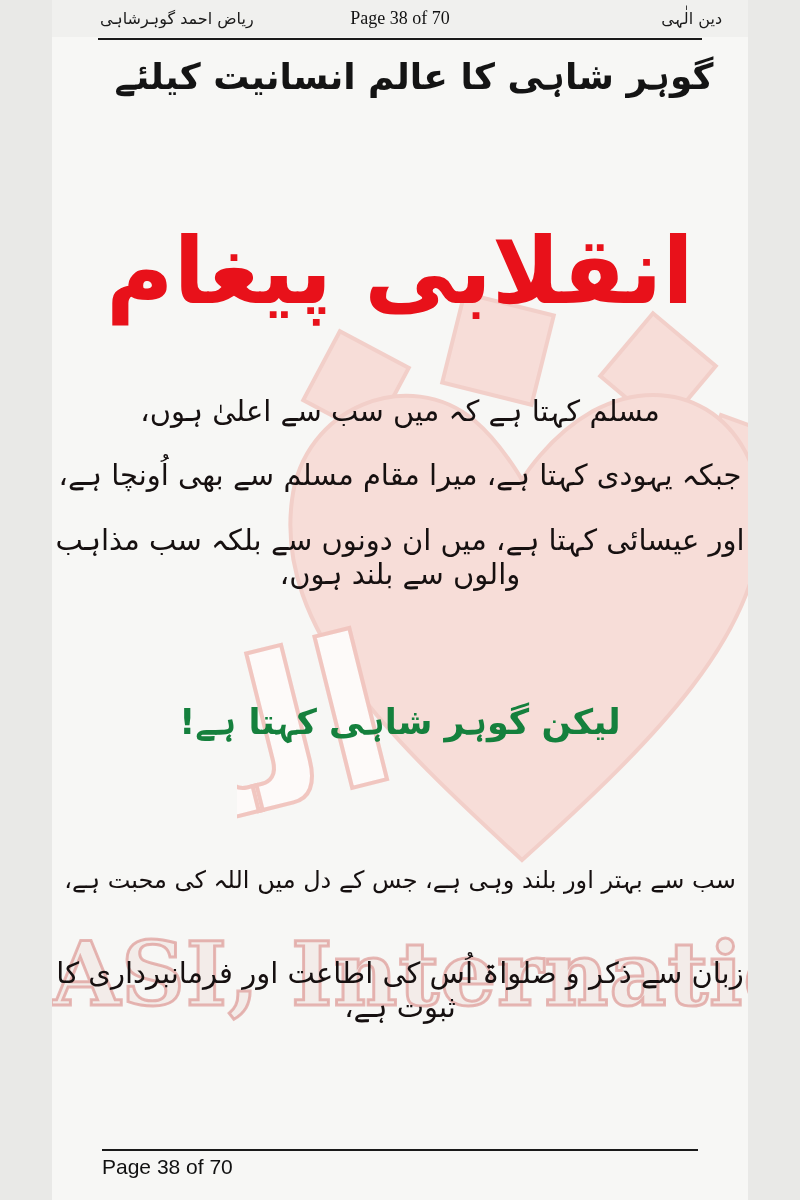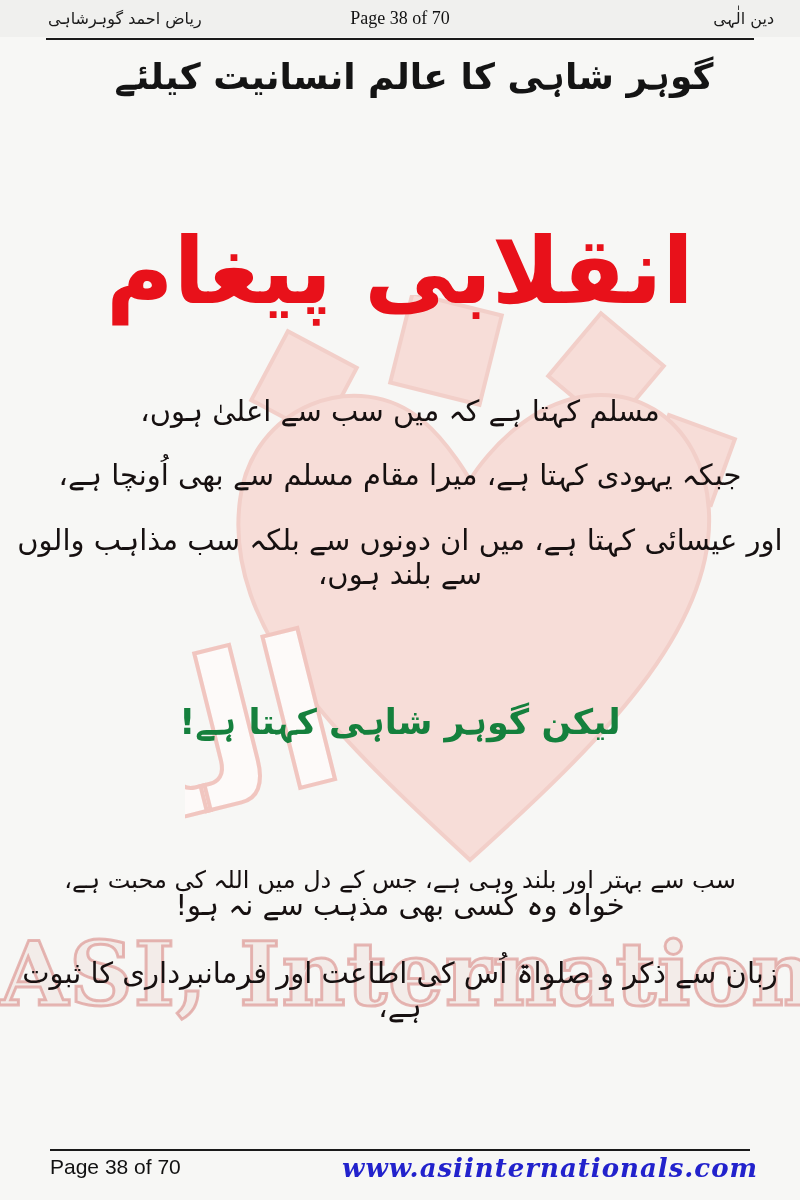--- a/index.html
+++ b/index.html
@@ -1,19 +1,19 @@
 <!DOCTYPE html>
 <html lang="ur"><head>
 <meta charset="utf-8">
 <style>
   * { margin: 0; padding: 0; box-sizing: border-box; }
   html, body { background: #e9e9e7; }
   .page {
     position: relative;
-    width: 800px;
+    width: 696px;
     height: 1200px;
     margin: 0 auto;
     background: #f7f7f5;
     overflow: hidden;
     font-family: "DejaVu Sans", sans-serif;
   }
   
   .header {
     position: absolute; top: 0; left: 0; right: 0; height: 37px;
     background: #f0f0ee;
@@ -110,20 +110,18 @@
 
   <div class="urdu-line main-heading" style="color: rgb(232, 17, 26);">انقلابی پیغام</div>
 
   <div class="urdu-line s1-l2">جبکہ یہودی کہتا ہے، میرا مقام مسلم سے بھی اُونچا ہے،</div>
   <div class="urdu-line s1-l1">مسلم کہتا ہے کہ میں سب سے اعلیٰ ہوں،</div>
   <div class="urdu-line s1-l3">اور عیسائی کہتا ہے، میں ان دونوں سے بلکہ سب مذاہب والوں سے بلند ہوں،</div>
 
   <div class="urdu-line red-sub" style="color: #15803d;">لیکن گوہر شاہی کہتا ہے!</div>
 
   <div class="urdu-line s2-l1">سب سے بہتر اور بلند وہی ہے، جس کے دل میں اللہ کی محبت ہے،</div>
-  <div class="urdu-line s2-l2">خواہ وہ کسی بھی مذہب سے نہ ہو!</div>
   <div class="urdu-line s2-l3">زبان سے ذکر و صلواۃ اُس کی اطاعت اور فرمانبرداری کا ثبوت ہے،</div>
 
   <div class="rule-bottom"></div>
   <span class="footer-page">Page 38 of 70</span>
-  <a href="#" class="footer-site" style="color: rgb(34, 34, 204);">www.asiinternationals.com</a>
 
 </div>
 
 </body></html>

